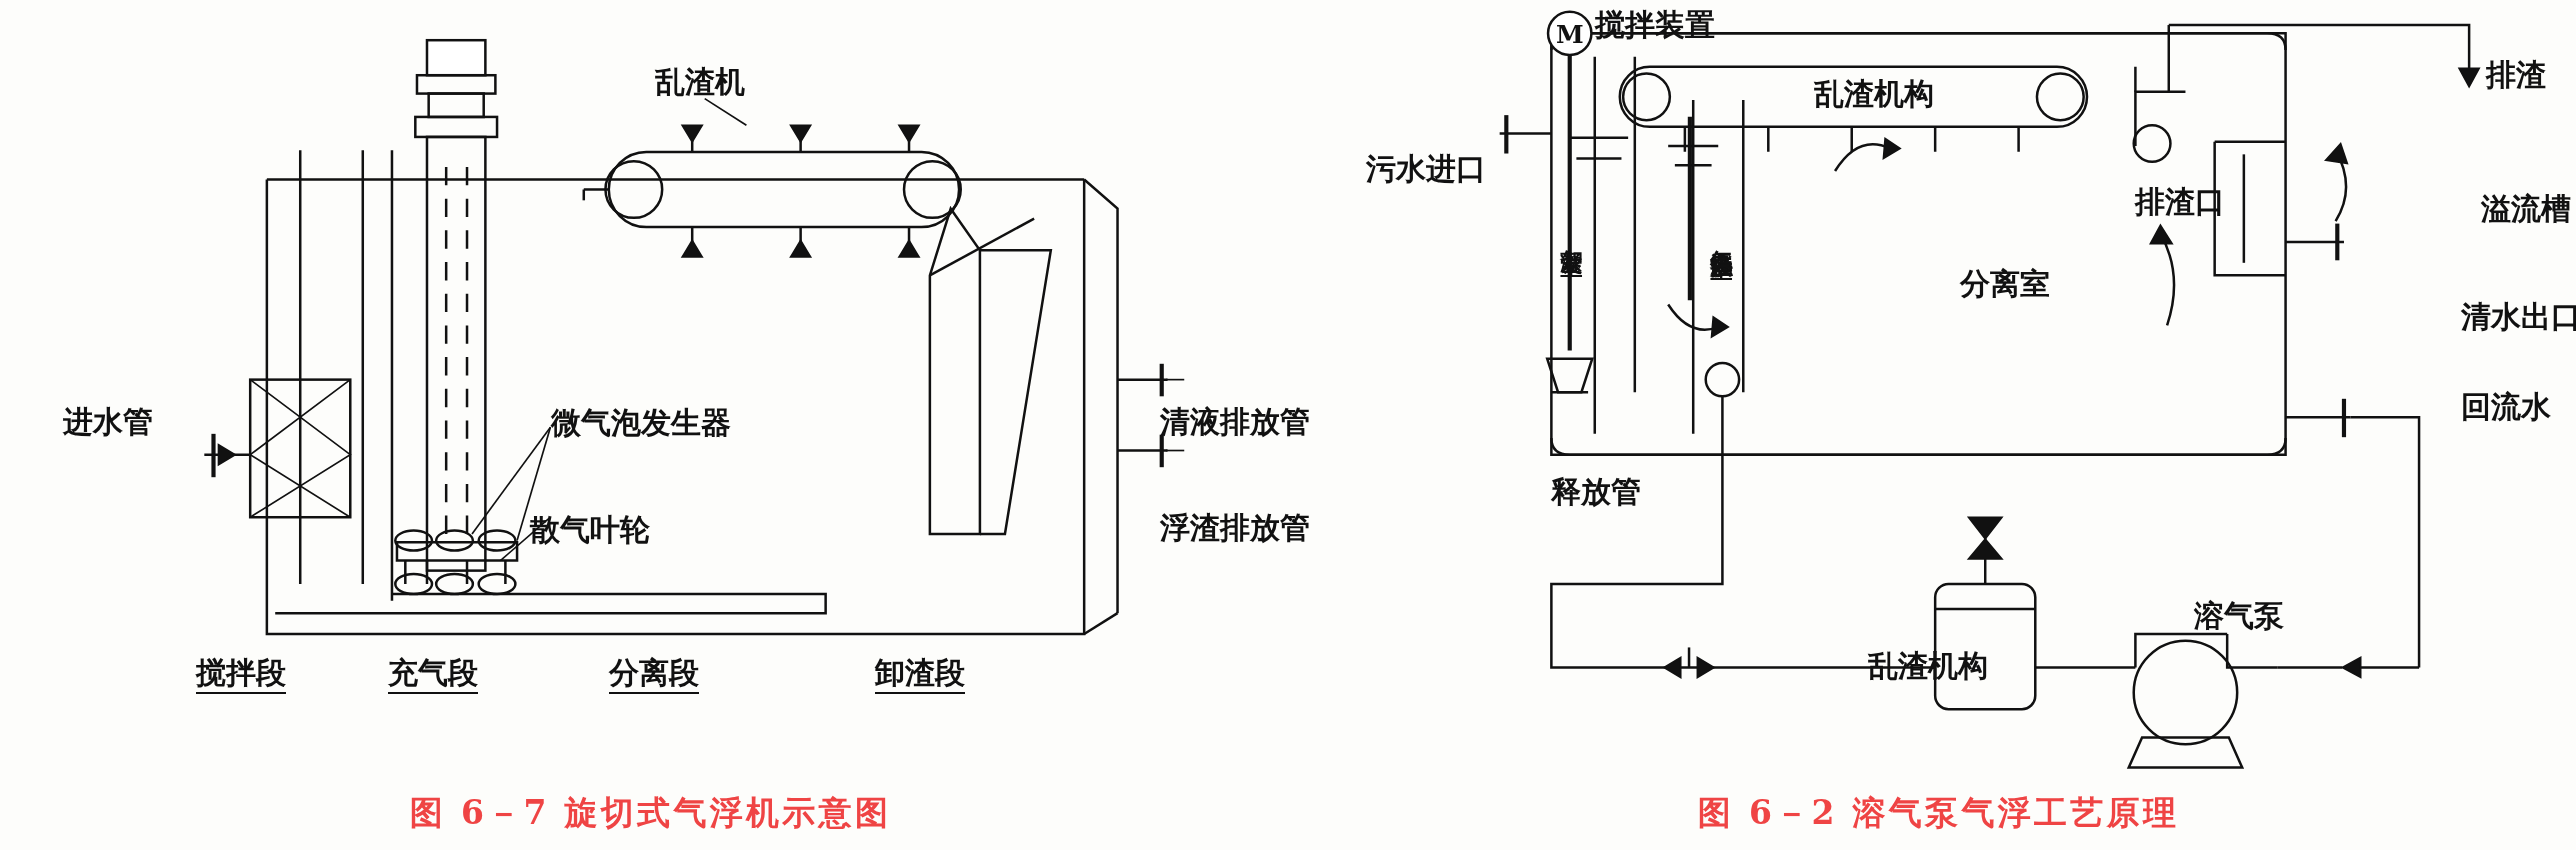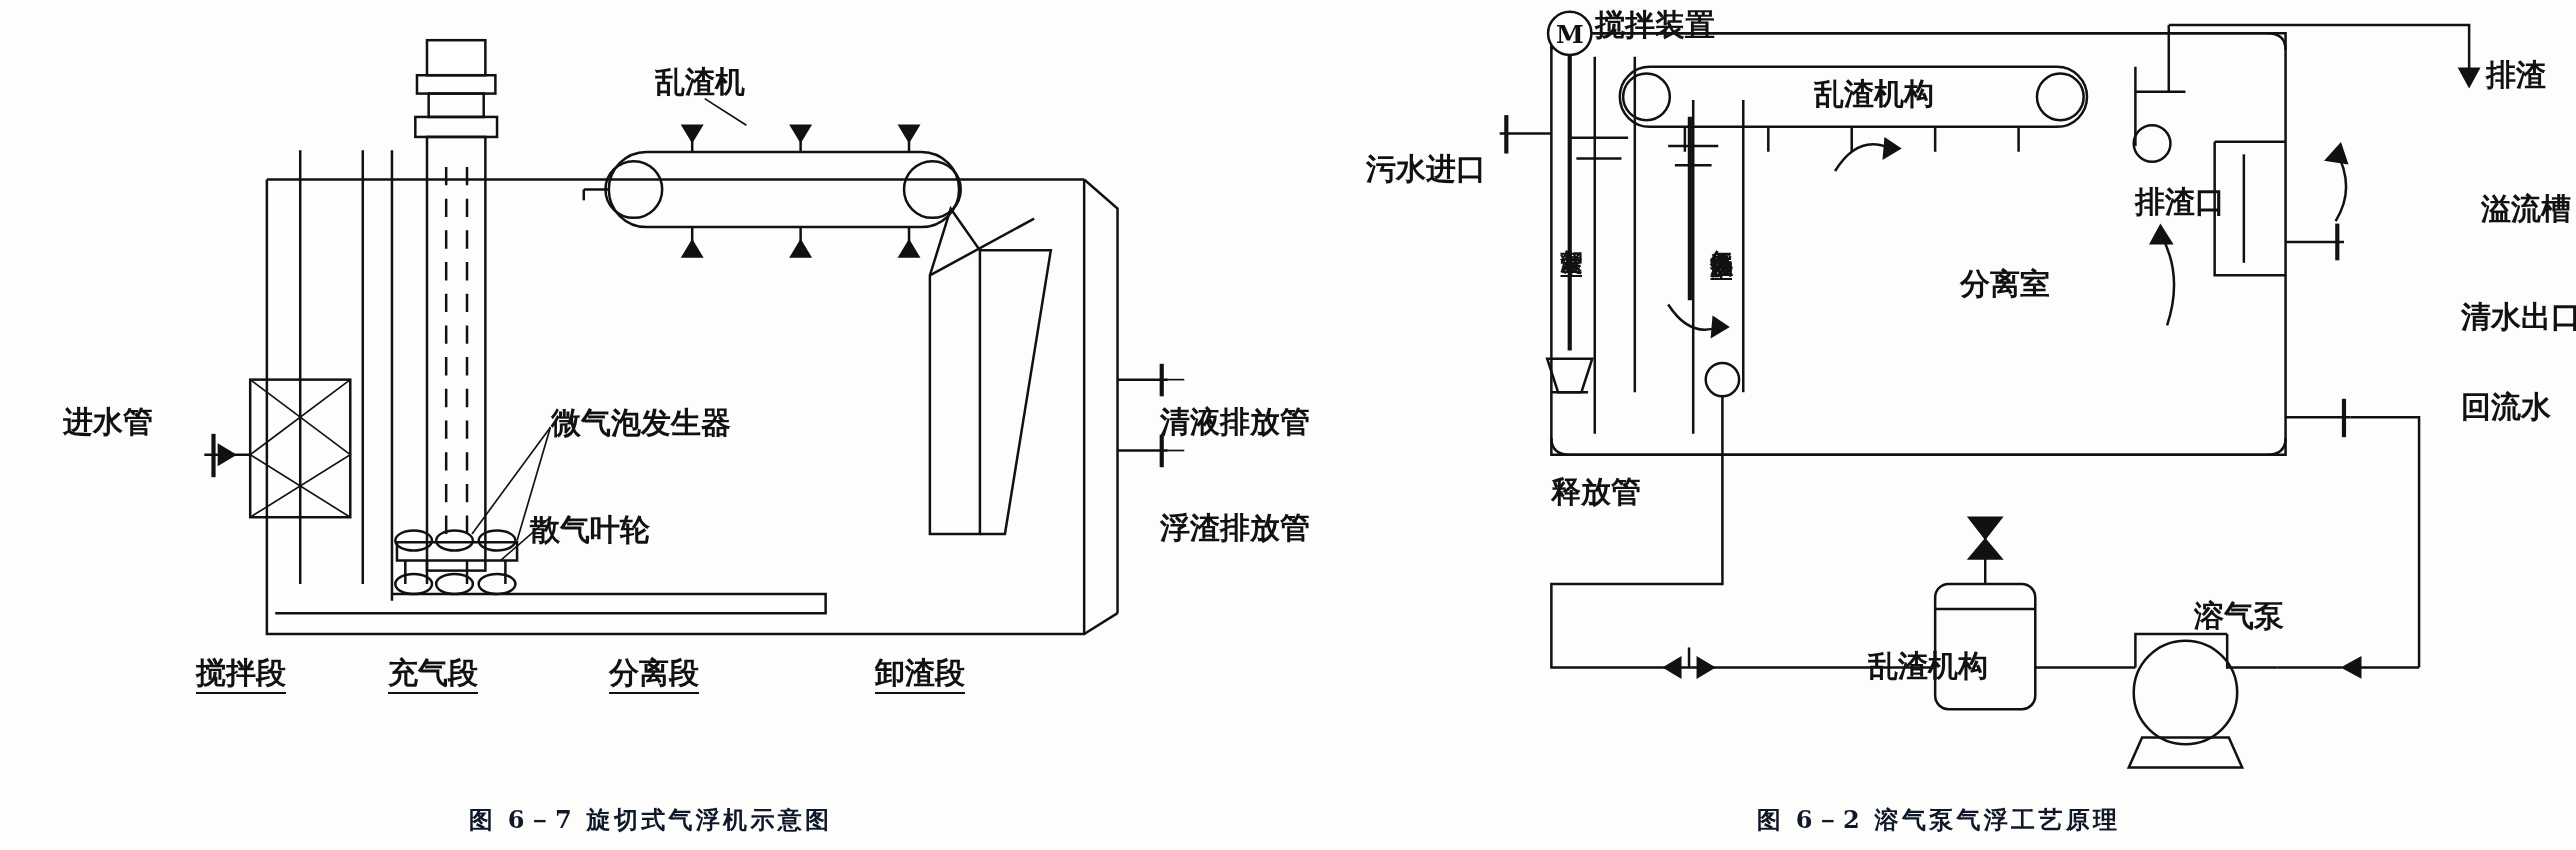--- a/index.html
+++ b/index.html
@@ -28,24 +28,24 @@
   }
   #fig-left  { left: 0;    width: 1301px; }
   #fig-right { left: 1301px; width: 1275px; }
 
   .caption {
     position: absolute;
     bottom: 15px;
     width: 100%;
     text-align: center;
     font-family: "DejaVu Serif", "Liberation Serif", serif;
-    font-size: 24px;
+    font-size: 33px;
     font-weight: 700;
     letter-spacing: 3.3px;
-    color: #0f172a;
+    color: #ef4444;
   }
   .lbl {
     position: absolute;
     font-family: "DejaVu Serif", "Liberation Serif", serif;
     font-size: 30px;
     font-weight: 700;
     color: #111;
     white-space: nowrap;
     line-height: 1.15;
   }

